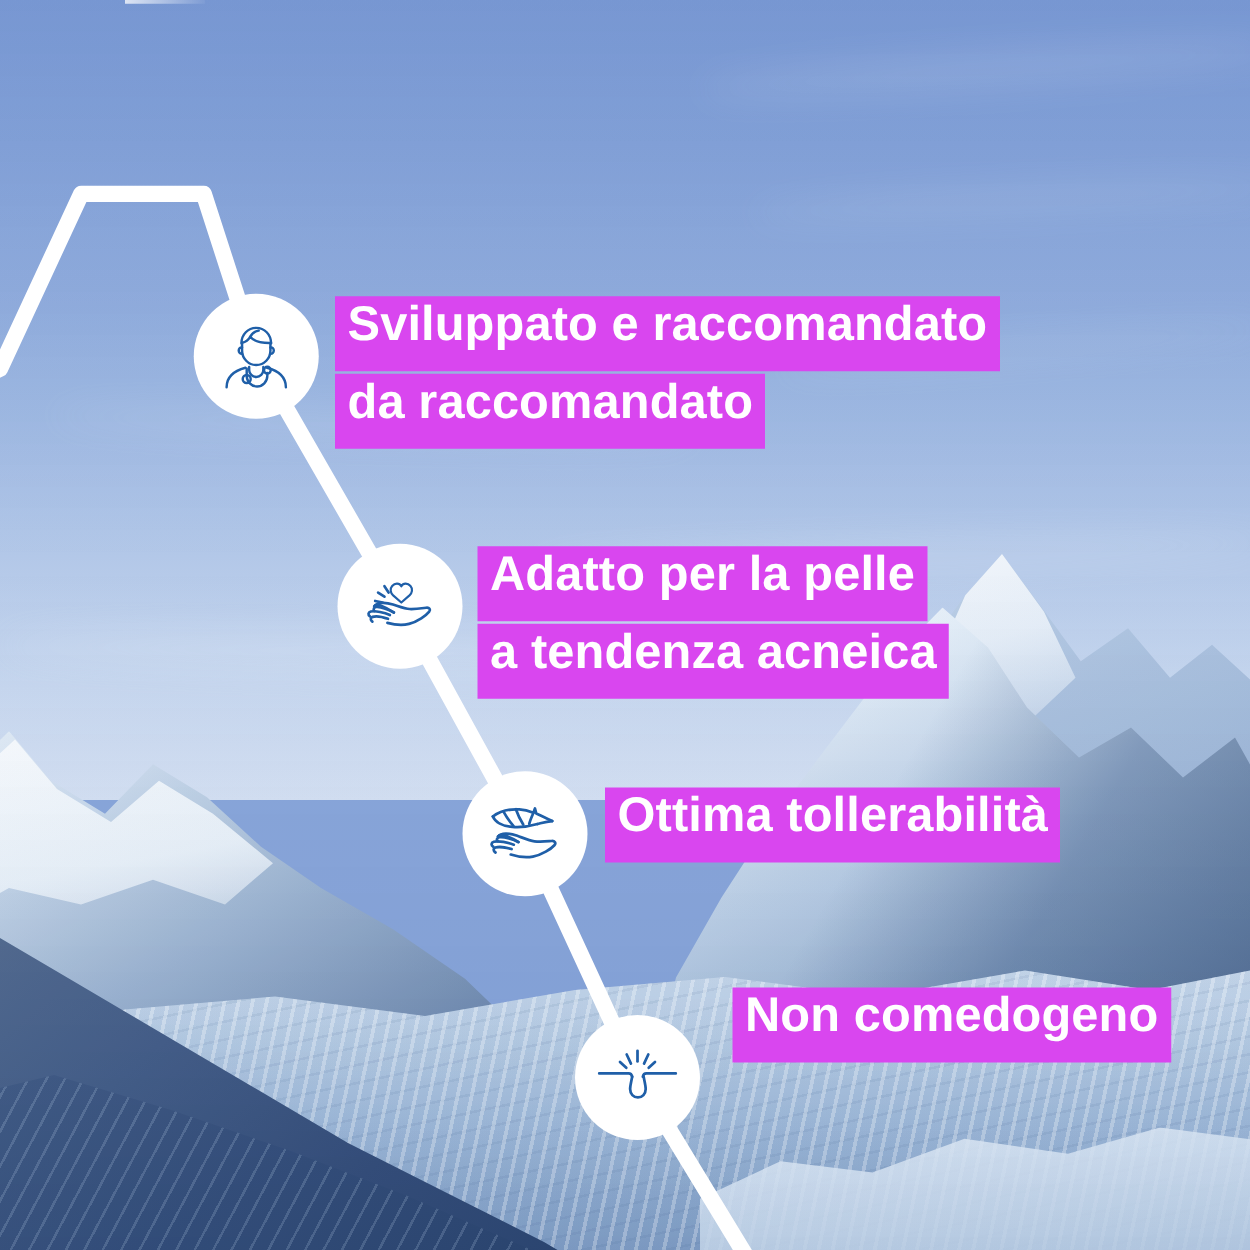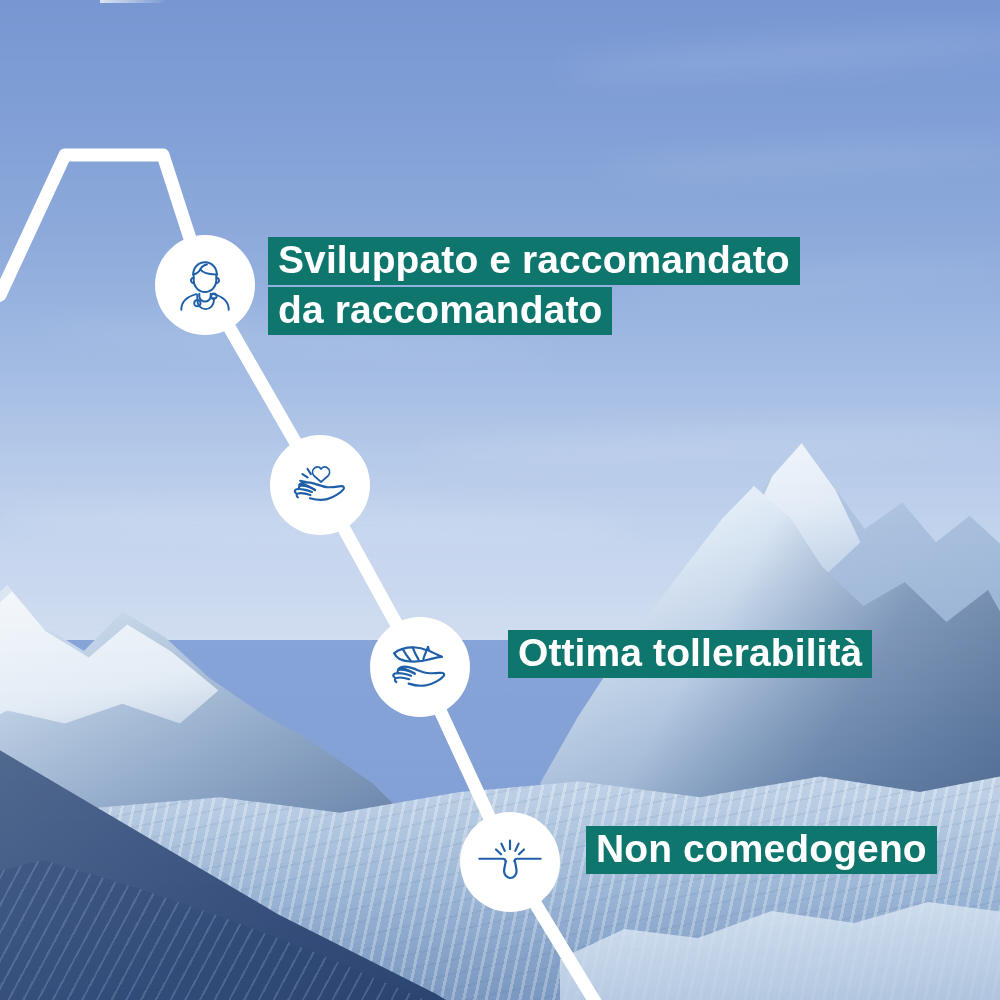--- a/index.html
+++ b/index.html
@@ -156,35 +156,35 @@
     position:absolute; width:100px; height:100px; border-radius:50%;
     background:#FFFFFF;
     display:flex; align-items:center; justify-content:center;
   }
   .icon-circle svg { display:block; }
 
   
   .feature-text { position:absolute; }
   .feature-text .line {
     display:table;
-    background:#0f766e;
+    background:#d946ef;
     color:#FFFFFF;
     font-weight:700;
     font-size:39px;
     line-height:43px;
     letter-spacing:.1px;
-    padding:1px 10px 4px 10px;
+    padding:1px 10px 16px 10px;
     white-space:nowrap;
   }
   .feature-text .line + .line { margin-top:2px; }
 
   #t1 { left:268px; top:237px; }
   #t2 { left:382px; top:437px; }
-  #t3 { left:508px; top:630px; }
-  #t4 { left:586px; top:826px; }
+  #t3 { left:484px; top:630px; }
+  #t4 { left:586px; top:790px; }
 </style>
 </head>
 <body>
 
 <div id="stage">
 
   <div class="bg">
     <div class="sky"></div>
     <div class="sky-streak s1"></div>
     <div class="sky-streak s6"></div>
@@ -297,20 +297,24 @@
         <path d="M44.8 20.6l-4.6 4.3"></path>
       </svg>
     </span>
   </div>
 
   <div class="feature-text" id="t1">
     <span class="line">Sviluppato e raccomandato</span>
     <span class="line">da raccomandato</span>
   </div>
 
+  <div class="feature-text" id="t2">
+    <span class="line">Adatto per la pelle</span>
+    <span class="line">a tendenza acneica</span>
+  </div>
 
   <div class="feature-text" id="t3">
     <span class="line">Ottima tollerabilità</span>
   </div>
 
   <div class="feature-text" id="t4">
     <span class="line">Non comedogeno</span>
   </div>
 
 </div>

